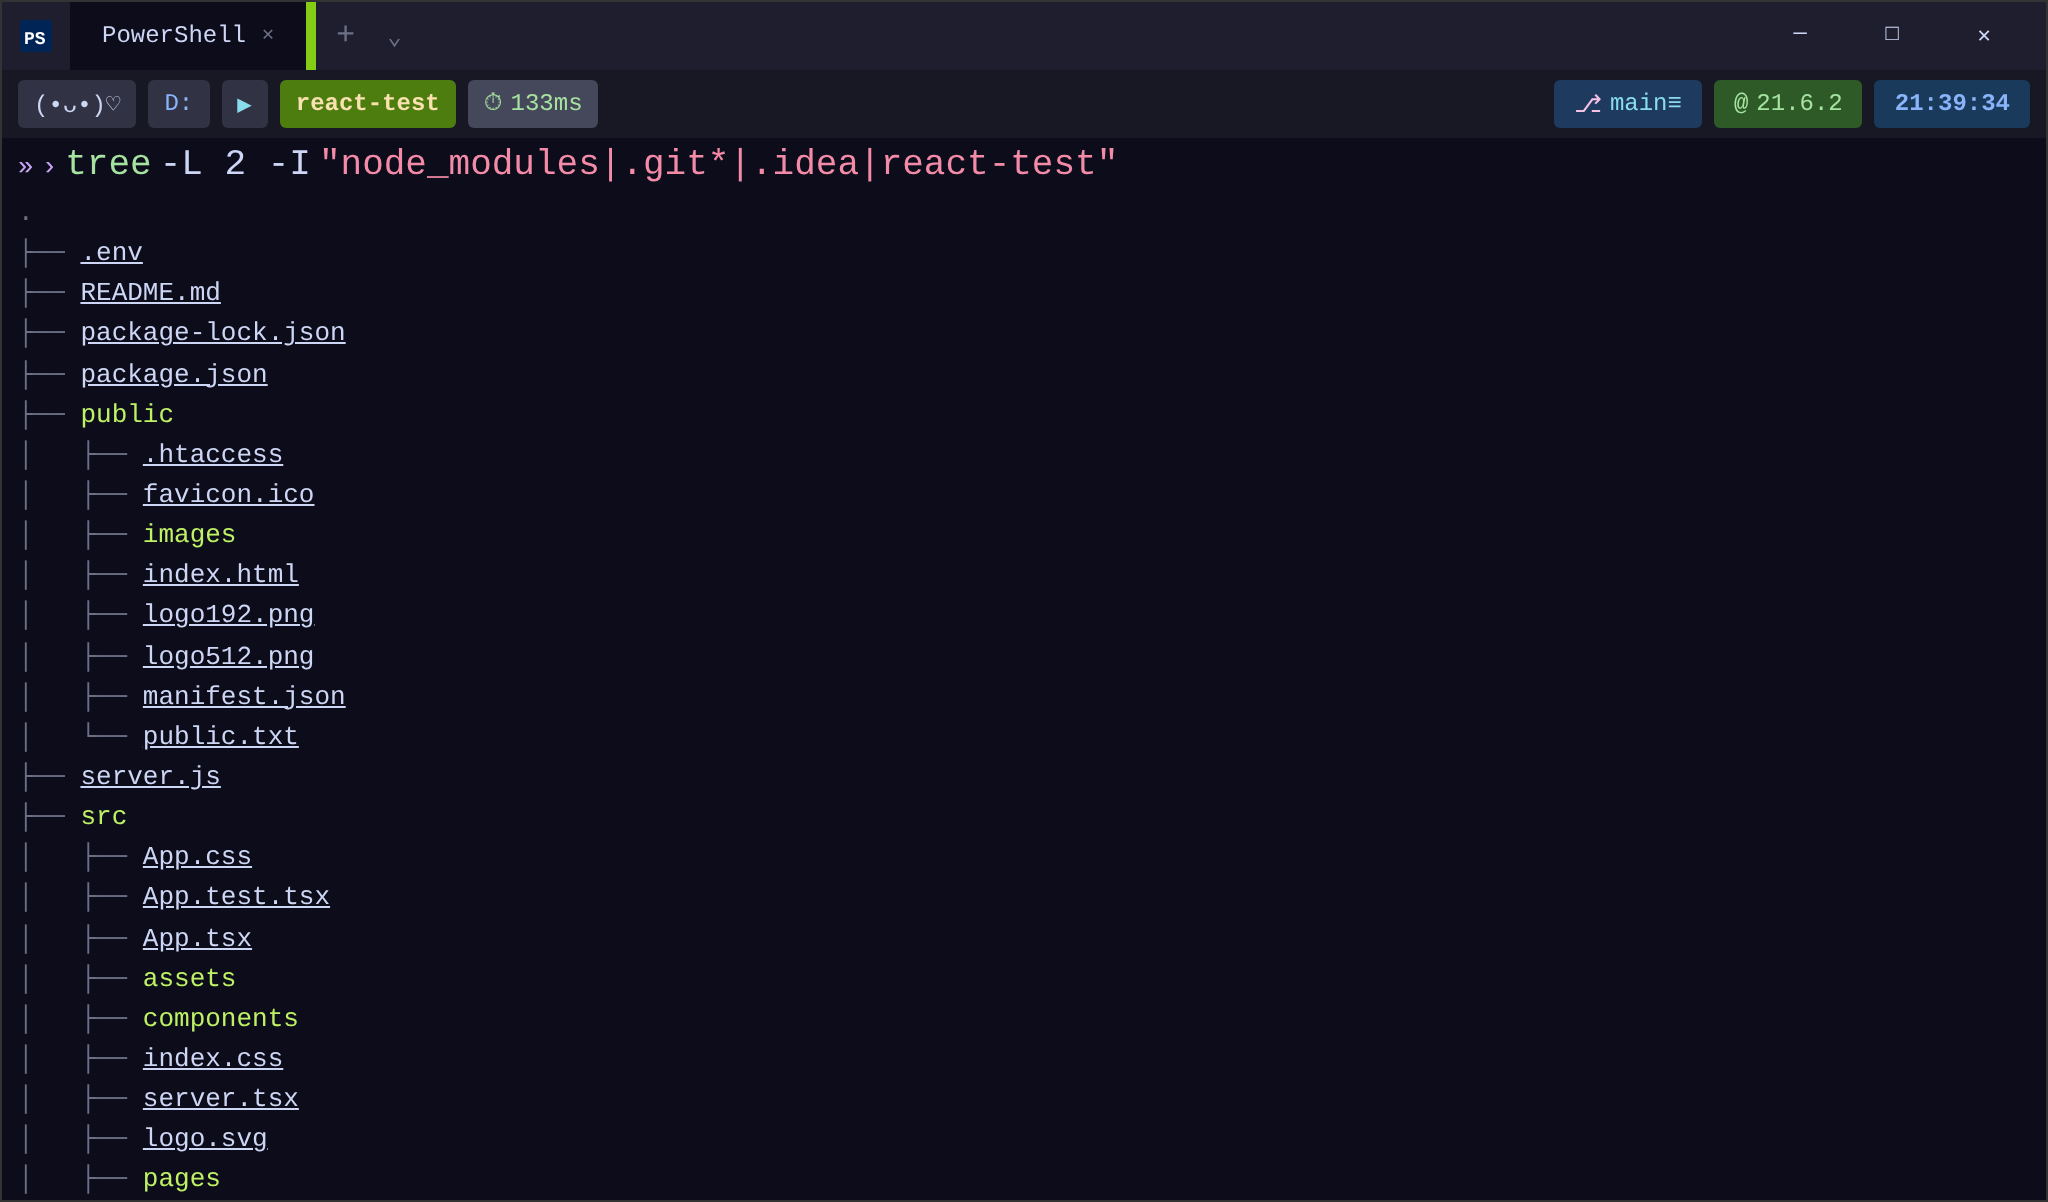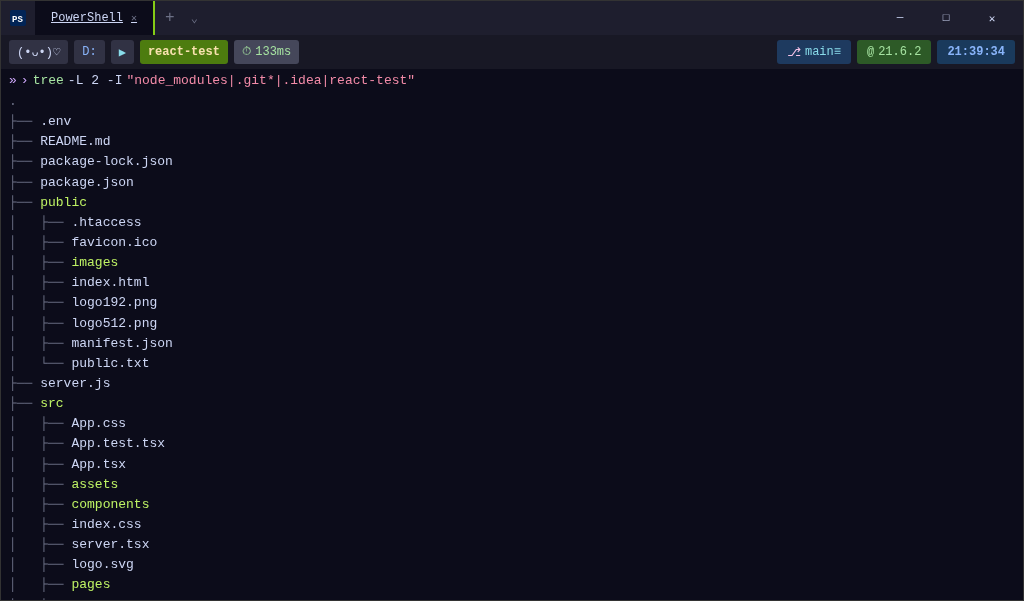--- a/index.html
+++ b/index.html
@@ -60,22 +60,21 @@
 
     .tab {
       background: #0c0c1a;
       color: #cdd6f4;
       padding: 0 16px;
       height: 34px;
       display: flex;
       align-items: center;
       gap: 8px;
       font-size: 12px;
-      border-right: 2px solid #84cc16;
-      text-decoration: underline;
+      border-right: 5px solid #84cc16;
     }
 
     .tab-close {
       color: #6c7086;
       cursor: pointer;
       font-size: 10px;
     }
 
     .tab-new {
       color: #6c7086;
@@ -206,21 +205,21 @@
       flex-shrink: 0;
     }
 
     .prompt-arrow {
       color: #89dceb;
       font-size: 13px;
     }
 
     .cmd-text {
       color: #cdd6f4;
-      font-size: 13px;
+      font-size: 18px;
     }
 
     .cmd-highlight {
       color: #a6e3a1;
     }
 
     .cmd-string {
       color: #f38ba8;
     }
 
@@ -244,20 +243,21 @@
       align-items: center;
       white-space: pre;
     }
 
     .tree-connector {
       color: #6c7086;
     }
 
     .tree-file {
       color: #cdd6f4;
+      text-decoration: underline;
     }
 
     .tree-dir {
       color: #bef264;
     }
 
     
     .terminal::-webkit-scrollbar {
       width: 8px;
     }

